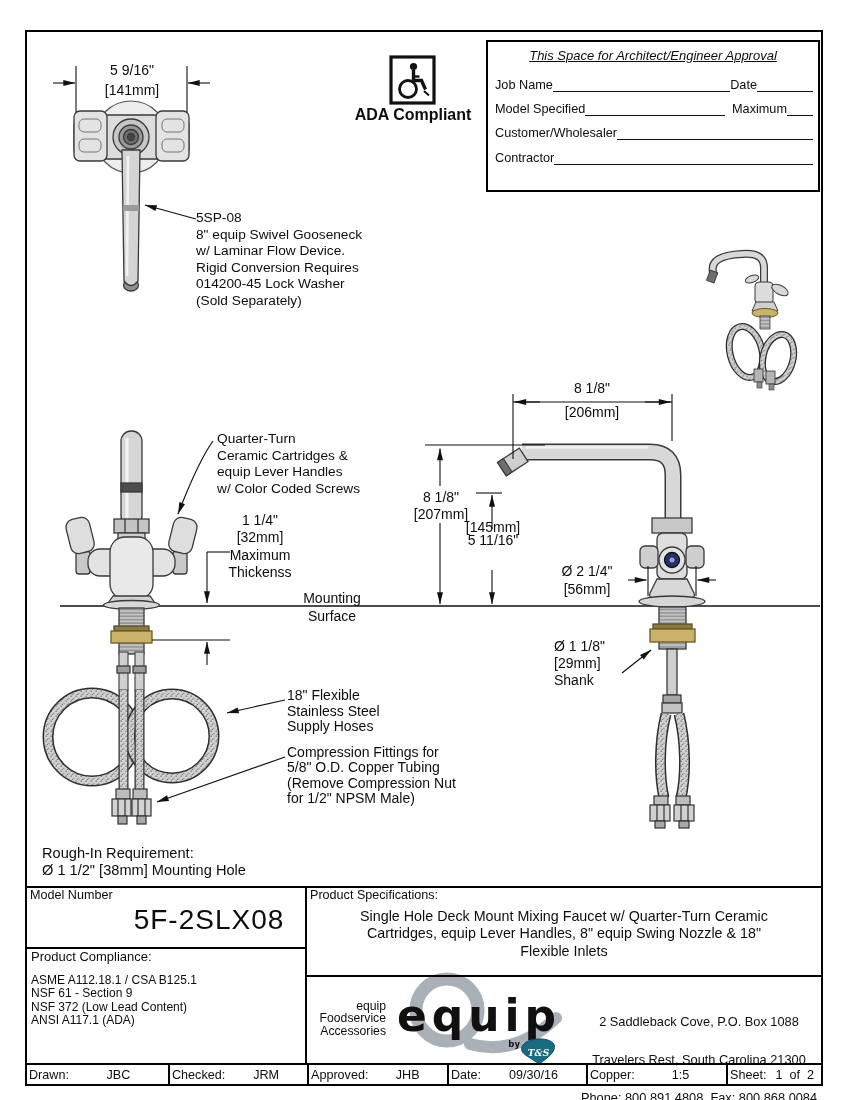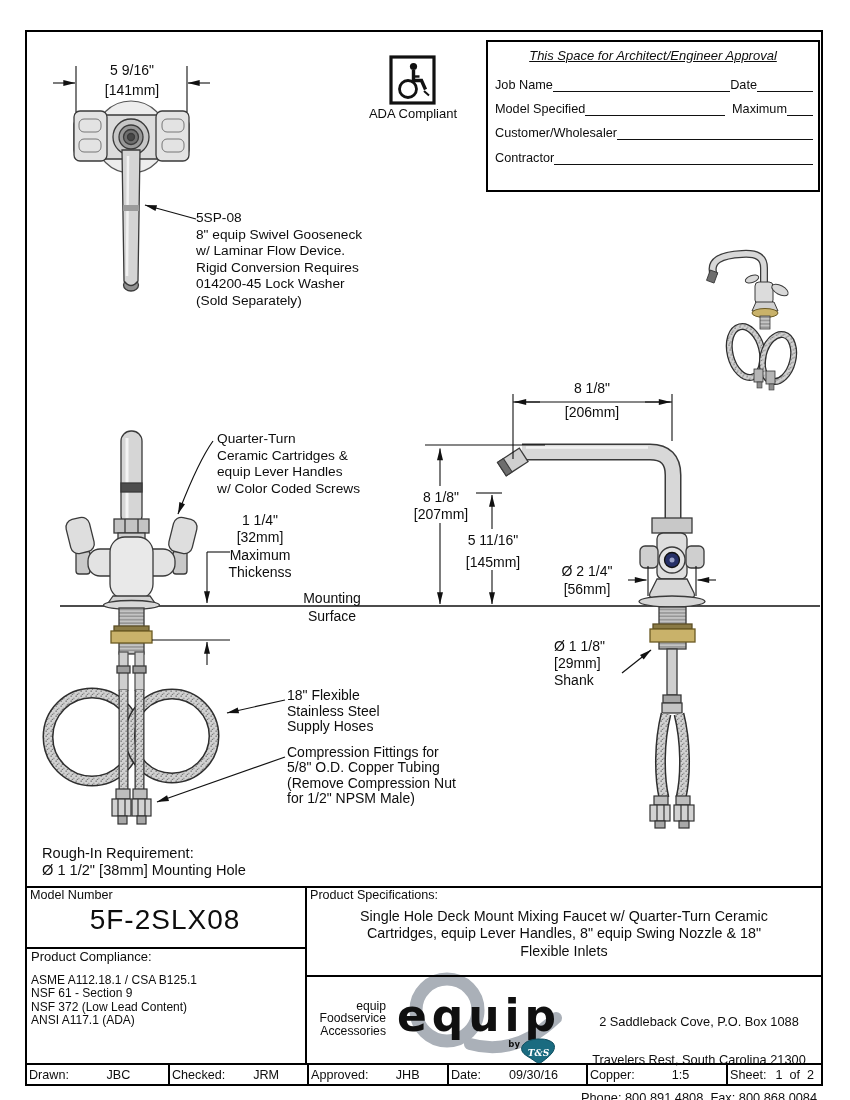--- a/index.html
+++ b/index.html
@@ -6,36 +6,36 @@
   .page{position:relative;width:850px;height:1100px;background:#fff;
         font-family:"Liberation Sans","DejaVu Sans",sans-serif;color:#0d0d0d;overflow:hidden;}
   .sheet-border{position:absolute;left:25px;top:30px;width:798px;height:1056px;
         border:2.4px solid #000;box-sizing:border-box;}
   svg.art{position:absolute;left:0;top:0;}
   .lbl{position:absolute;white-space:nowrap;color:#0d0d0d;}
   .c{text-align:center;}
   .r{text-align:right;}
   .callout{font-size:13.7px;line-height:16.5px;}
   .dim{font-size:14px;line-height:16px;}
-  .ada-t{font-size:13px;font-weight:normal;}
+  .ada-t{font-size:16px;font-weight:bold;}
   .hline,.vline{position:absolute;background:#000;}
   .hline{height:2px;}
   .vline{width:2px;}
   
   .apbox{position:absolute;left:486px;top:40px;width:334px;height:152px;
          border:2px solid #000;box-sizing:border-box;}
   .ap-title{margin-top:6px;text-align:center;font-style:italic;
             text-decoration:underline;font-size:13px;}
   .ap-row{position:absolute;left:7px;right:5px;display:flex;align-items:flex-end;
           font-size:12.7px;line-height:14px;}
   .ap-row span{white-space:pre;}
   .ap-line{flex:1;border-bottom:1.3px solid #111;height:13px;}
   
   .tb-small{font-size:12.6px;}
-  .model-num{font-size:28px;letter-spacing:1px;}
+  .model-num{font-size:28px;letter-spacing:1px;padding-left:44px;}
   .spec-lines{font-size:14.3px;line-height:17.4px;}
   .comp-lines{font-size:12px;line-height:13.4px;}
   .tagline{font-size:12.2px;line-height:12.3px;}
   .addr{font-size:12.8px;line-height:12.6px;white-space:pre;}
   .fcell{position:absolute;top:1064px;height:21px;display:flex;align-items:center;
          font-size:12.6px;padding-left:4px;box-sizing:border-box;}
   .fval{flex:1;text-align:center;white-space:pre;}
 </style>
 </head>
 <body>
@@ -330,21 +330,21 @@
     <div>Ø 1 1/2" [38mm] Mounting Hole</div>
   </div>
 
   <div class="lbl dim c" style="left:552px;top:380px;width:80px">8 1/8"</div>
   <div class="lbl dim c" style="left:552px;top:404px;width:80px">[206mm]</div>
 
   <div class="lbl dim c" style="left:403px;top:489px;width:76px">8 1/8"</div>
   <div class="lbl dim c" style="left:403px;top:506px;width:76px">[207mm]</div>
 
   <div class="lbl dim c" style="left:454px;top:532px;width:78px">5 11/16"</div>
-  <div class="lbl dim c" style="left:454px;top:554px;width:78px">[145mm]</div>
+  <div class="lbl dim c" style="left:454px;top:519px;width:78px">[145mm]</div>
 
   <div class="lbl dim c" style="left:548px;top:563px;width:78px">Ø 2 1/4"</div>
   <div class="lbl dim c" style="left:548px;top:581px;width:78px">[56mm]</div>
 
   <div class="lbl dim" style="left:554px;top:638px;line-height:16.8px">
     <div>Ø 1 1/8"</div>
     <div>[29mm]</div>
     <div>Shank</div>
   </div>
 

